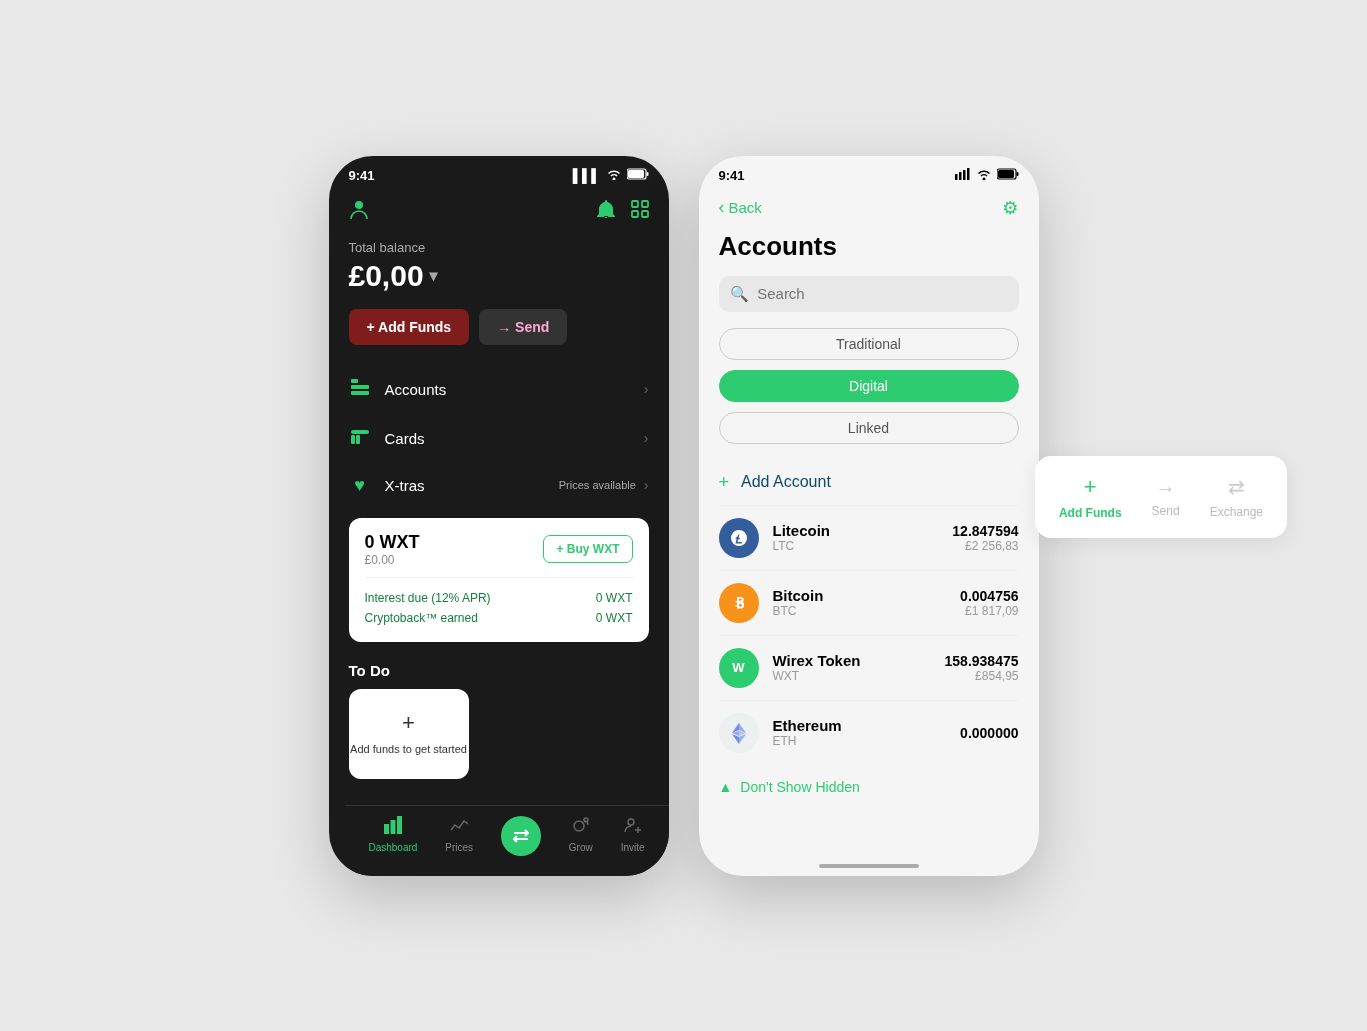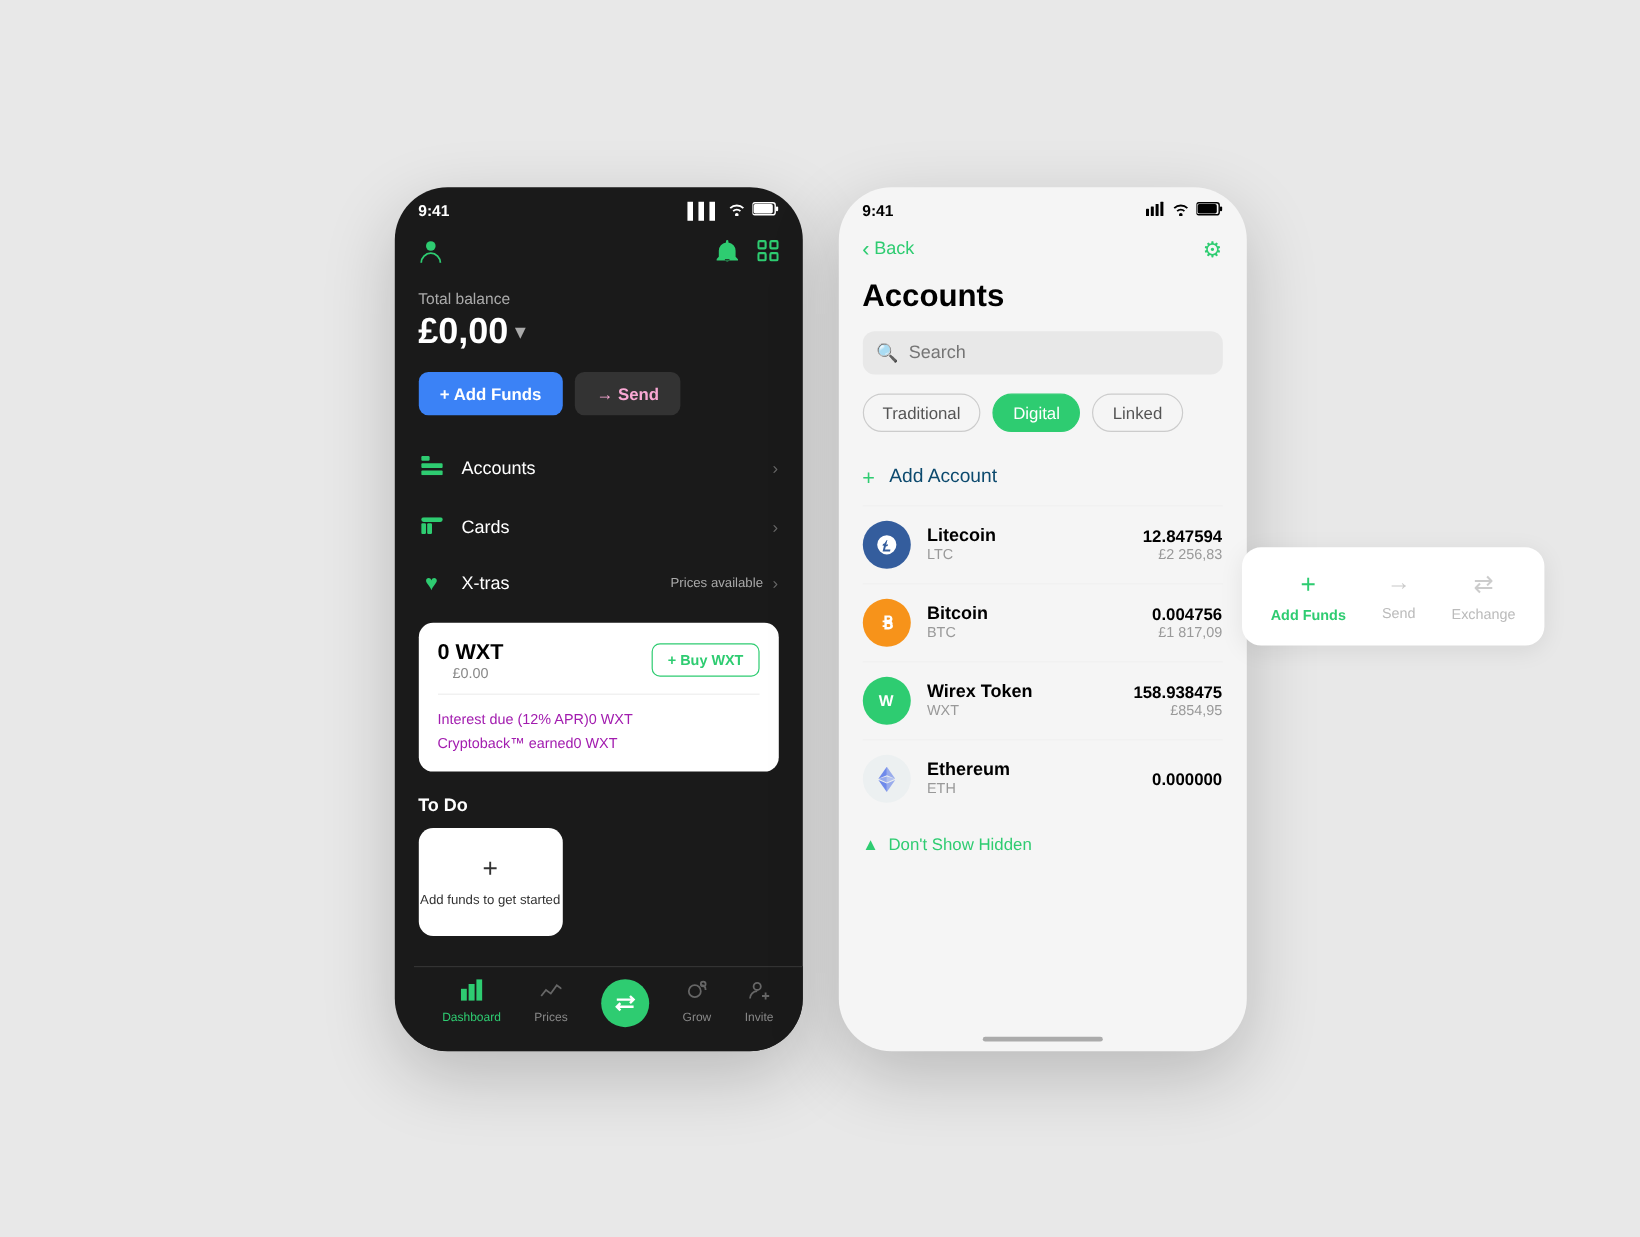--- a/index.html
+++ b/index.html
@@ -91,21 +91,21 @@
       color: #aaa;
     }
 
     .action-buttons {
       display: flex;
       gap: 10px;
       padding: 0 20px 20px;
     }
 
     .btn-add-funds {
-      background: #3b82f6;
+      background: #7f1d1d;
       color: #fff;
       border: none;
       border-radius: 8px;
       padding: 10px 18px;
       font-size: 14px;
       font-weight: 600;
       cursor: pointer;
       display: flex;
       align-items: center;
       gap: 5px;
@@ -191,21 +191,20 @@
 
     .wxt-amount {
       font-size: 18px;
       font-weight: 700;
       color: #000;
     }
 
     .wxt-gbp {
       font-size: 12px;
       color: #888;
-      text-align: center;
     }
 
     .btn-buy-wxt {
       background: transparent;
       border: 1.5px solid #2ecc71;
       color: #2ecc71;
       border-radius: 7px;
       padding: 6px 12px;
       font-size: 12px;
       font-weight: 600;
@@ -216,22 +215,23 @@
     }
 
     .wxt-divider {
       border: none;
       border-top: 1px solid #eee;
       margin: 10px 0;
     }
 
     .wxt-row {
       display: flex;
+      justify-content: space-between;
       font-size: 12px;
-      color: #a21caf;
+      color: #15803d;
       padding: 3px 0;
     }
 
     .todo-section {
       padding: 10px 20px;
     }
 
     .todo-title {
       color: #fff;
       font-size: 15px;
@@ -360,20 +360,21 @@
       outline: none;
       font-size: 15px;
       color: #999;
       flex: 1;
     }
 
     .filter-tabs {
       display: flex;
       gap: 10px;
       padding: 0 20px 16px;
+      flex-direction: column;
     }
 
     .tab-btn {
       padding: 7px 16px;
       border-radius: 20px;
       font-size: 14px;
       font-weight: 500;
       cursor: pointer;
       border: 1.5px solid #ccc;
       background: transparent;

